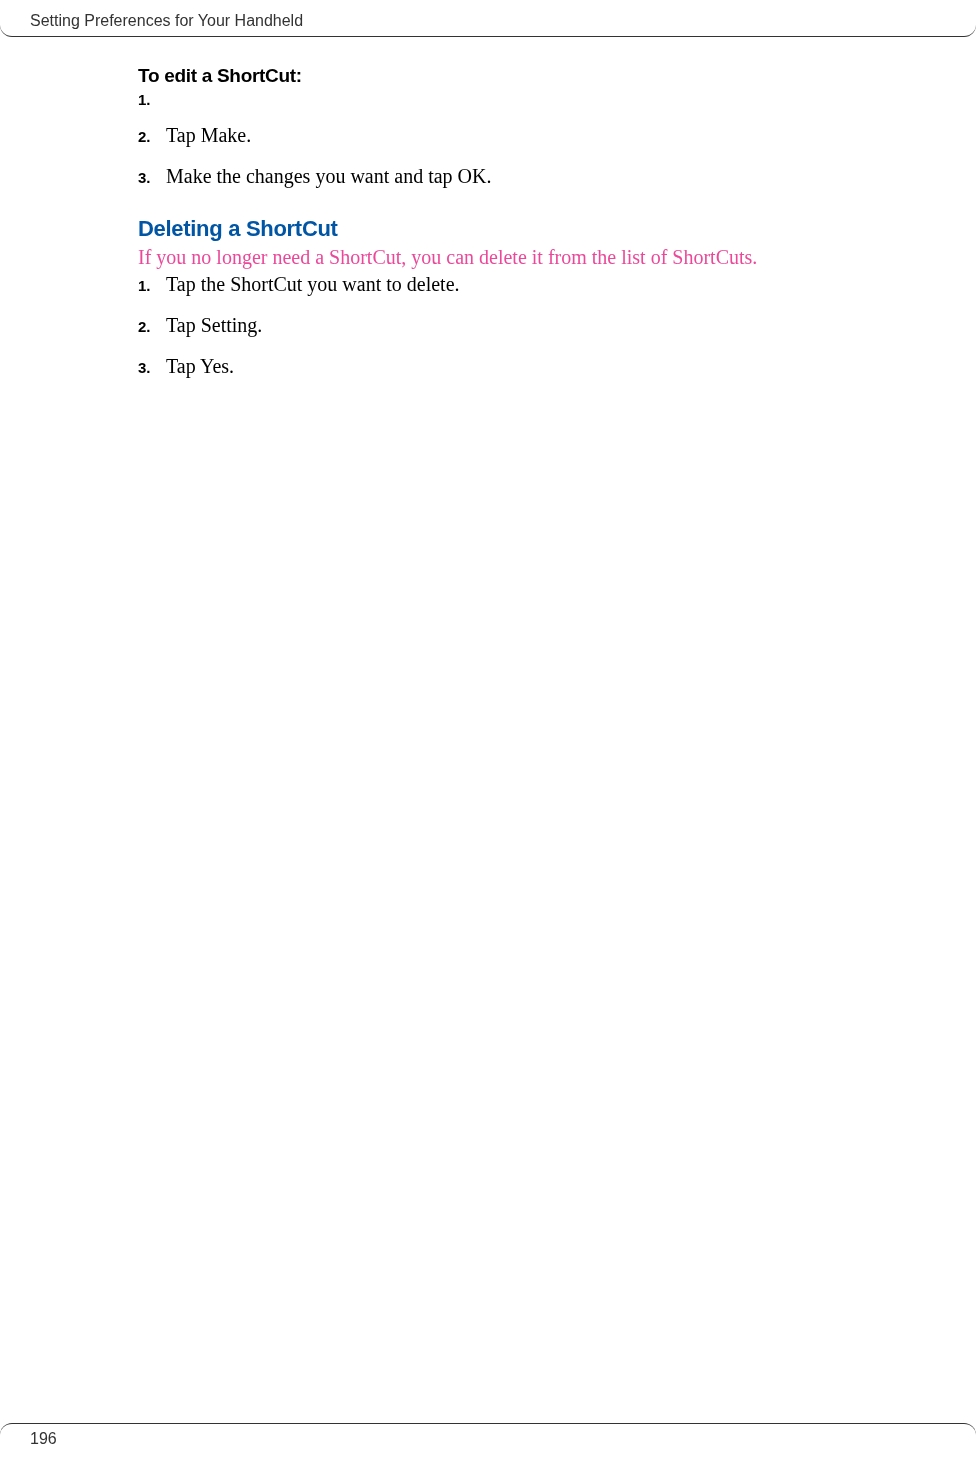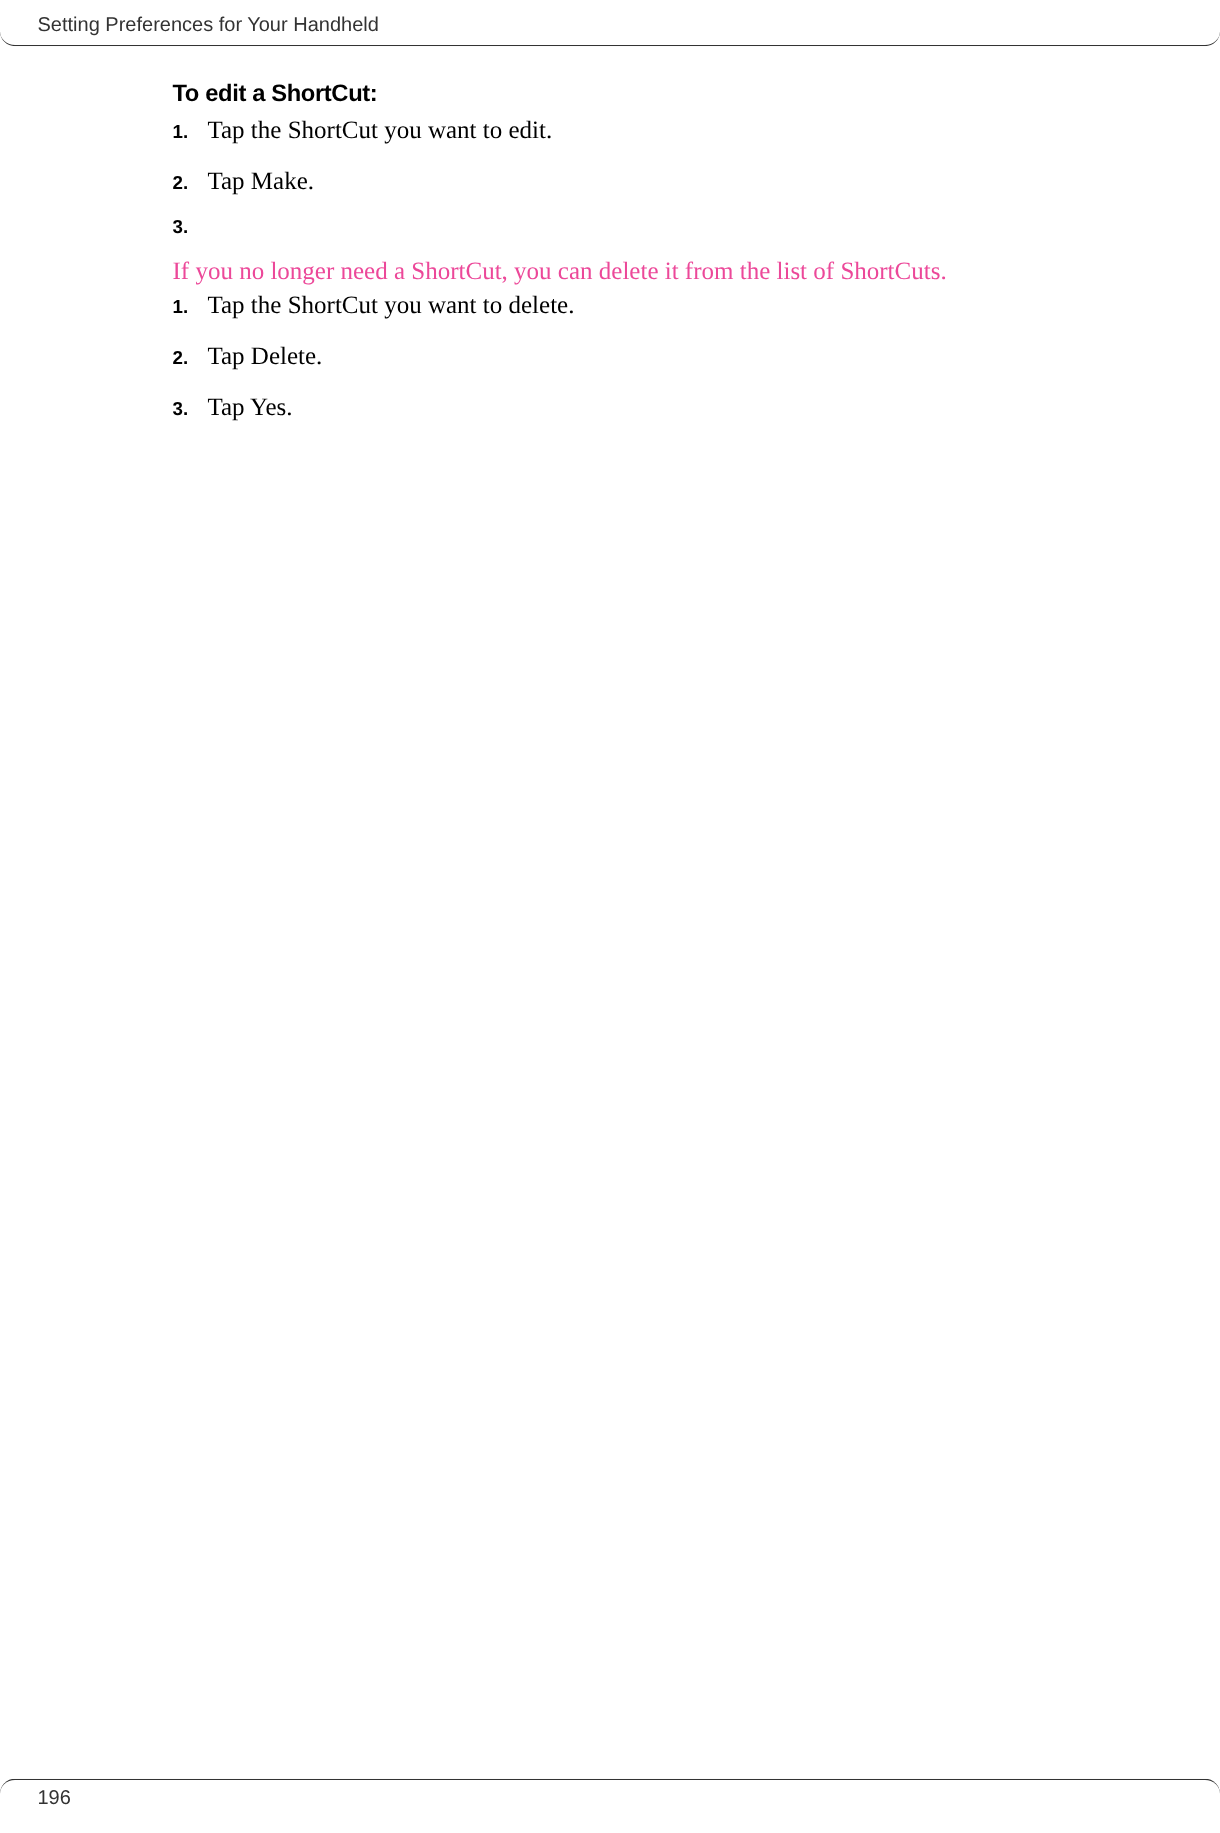--- a/index.html
+++ b/index.html
@@ -96,41 +96,42 @@
 <div class="header">
   <div class="header-text">Setting Preferences for Your Handheld</div>
 </div>
 
 <div class="content">
 
   <div class="procedure-heading">To edit a ShortCut:</div>
   <ol class="step-list">
     <li class="step-item">
       <span class="step-number">1.</span>
-      <span class="step-text">Tap the ShortCut you want to edit.</span>
     </li>
     <li class="step-item">
       <span class="step-number">2.</span>
       <span class="step-text">Tap Make.</span>
     </li>
     <li class="step-item">
       <span class="step-number">3.</span>
+      <span class="step-text">Make the changes you want and tap OK.</span>
     </li>
   </ol>
 
+  <div class="section-heading">Deleting a ShortCut</div>
   <div class="body-text">If you no longer need a ShortCut, you can delete it from the list of ShortCuts.</div>
 
   <ol class="step-list">
     <li class="step-item">
       <span class="step-number">1.</span>
       <span class="step-text">Tap the ShortCut you want to delete.</span>
     </li>
     <li class="step-item">
       <span class="step-number">2.</span>
-      <span class="step-text">Tap Delete.</span>
+      <span class="step-text">Tap Setting.</span>
     </li>
     <li class="step-item">
       <span class="step-number">3.</span>
       <span class="step-text">Tap Yes.</span>
     </li>
   </ol>
 
 </div>
 
 <div class="footer">

